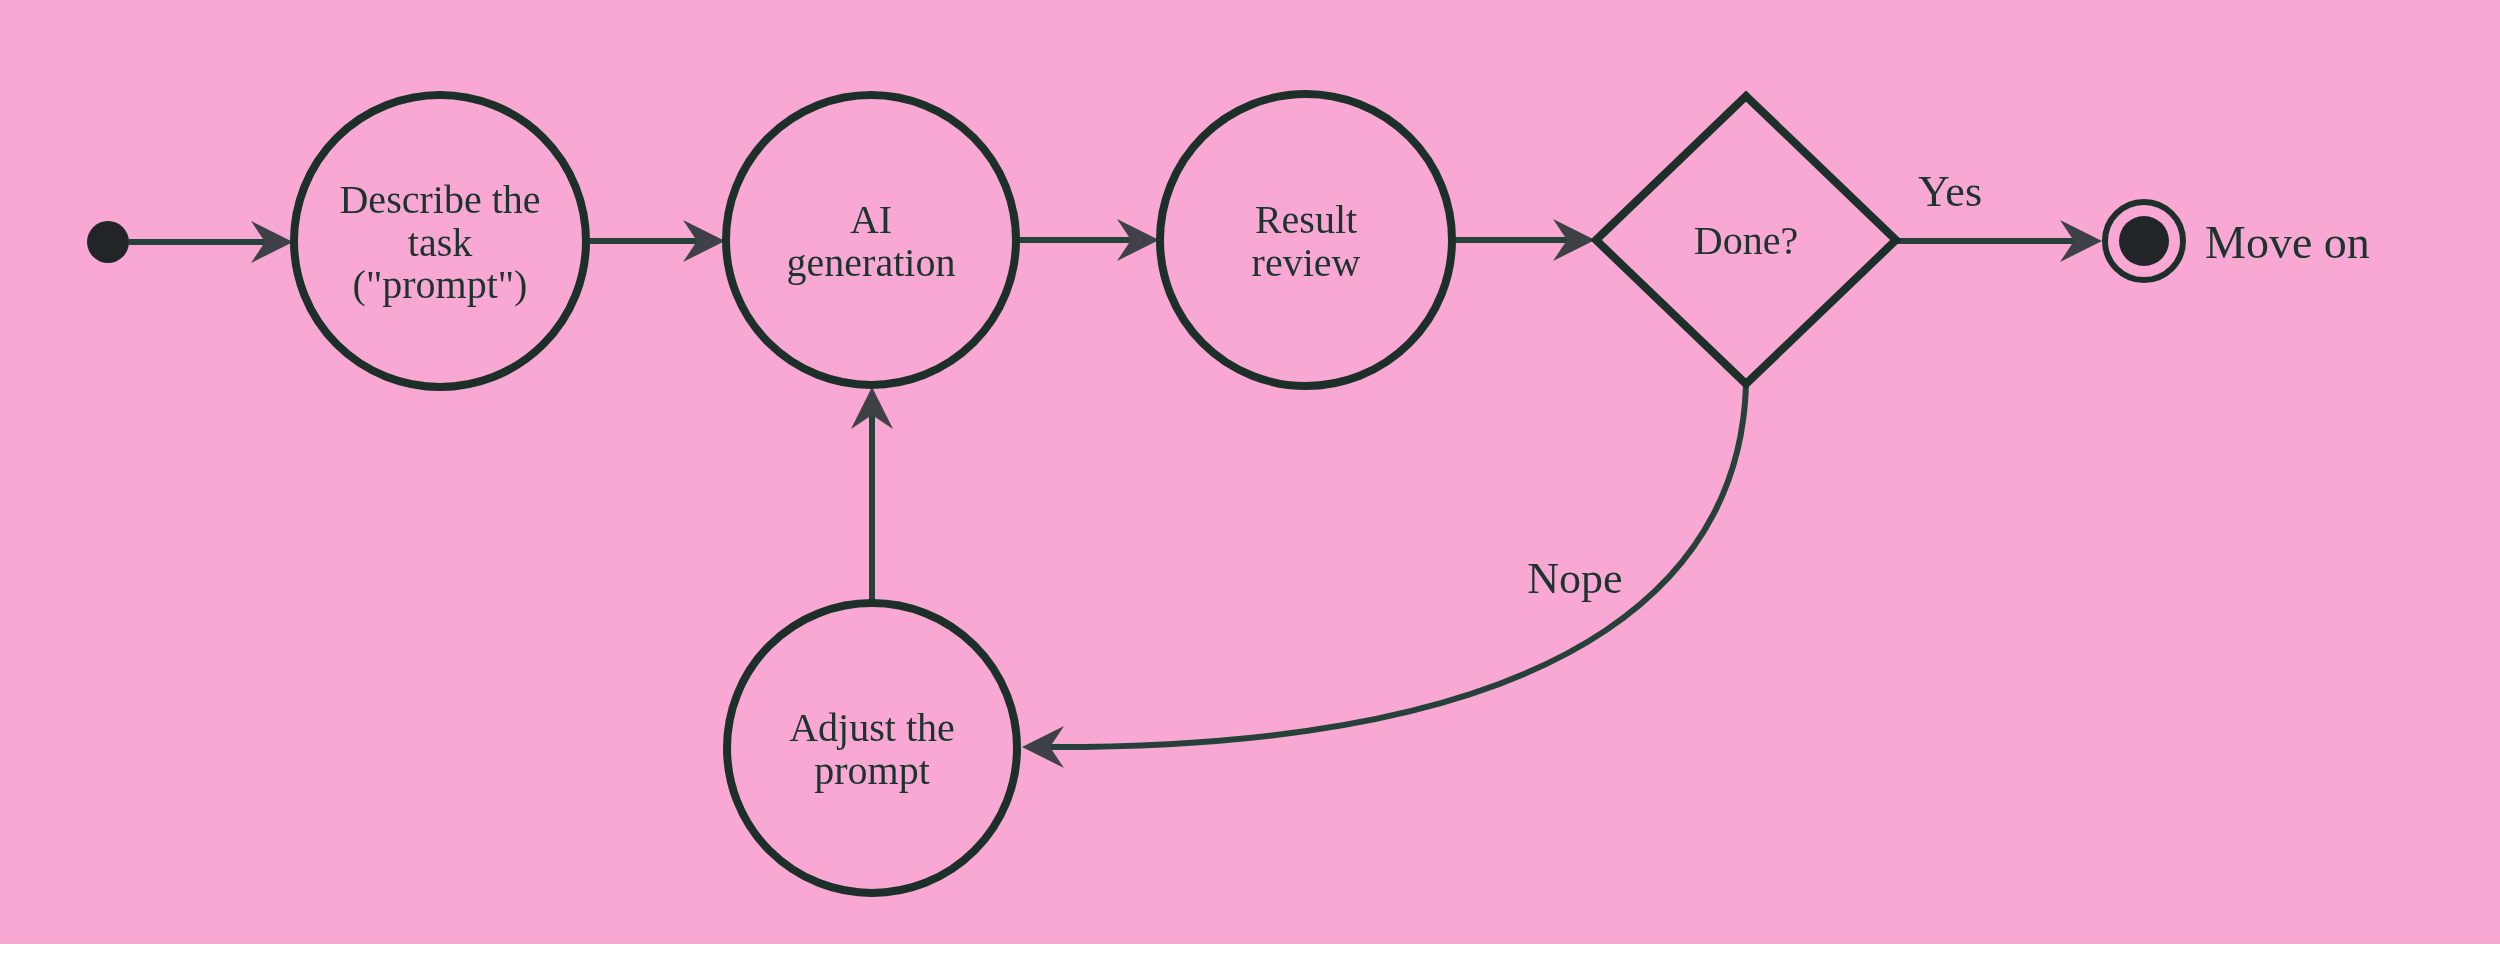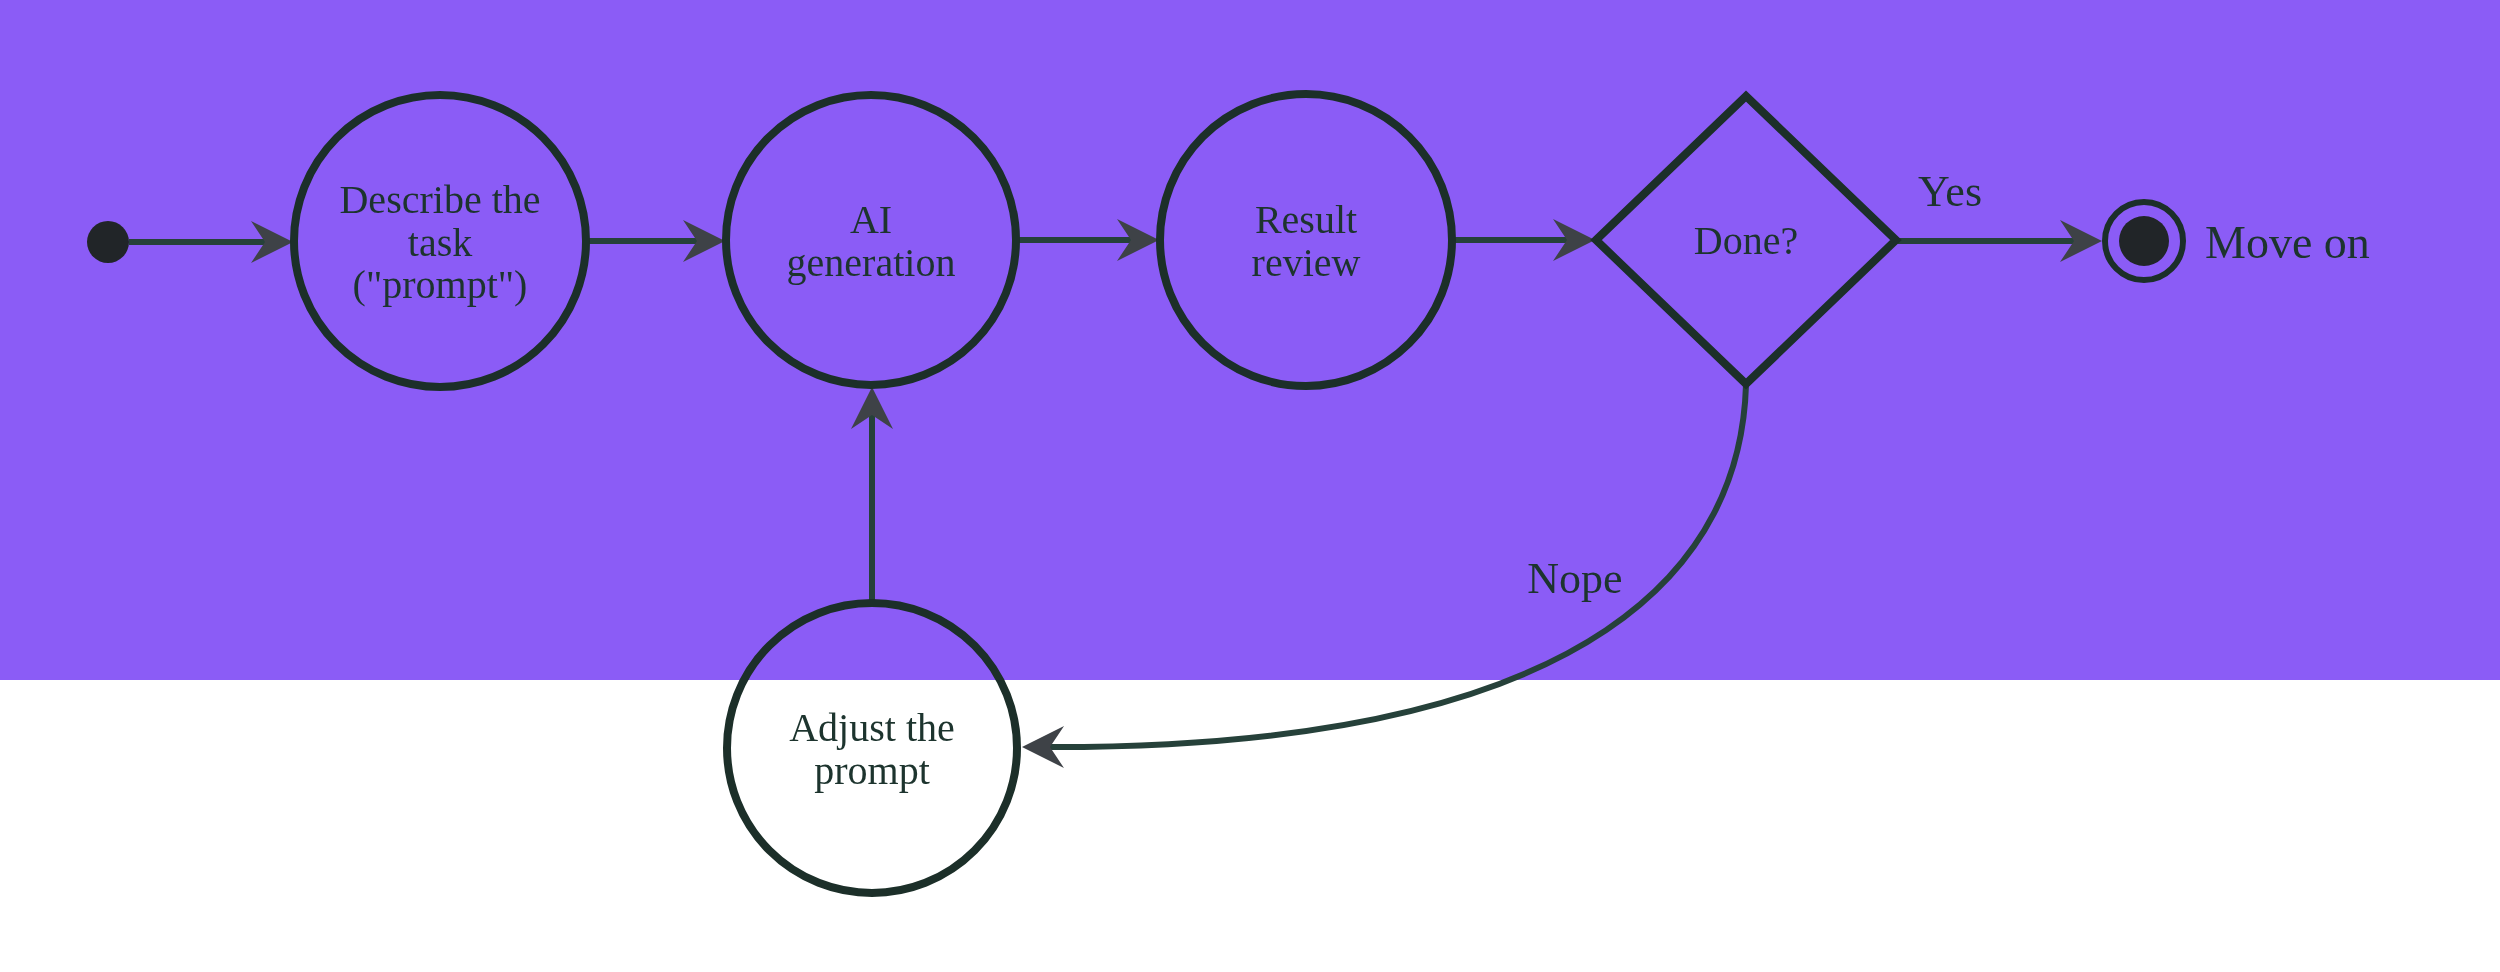--- a/index.html
+++ b/index.html
@@ -1,21 +1,21 @@
 <!DOCTYPE html>
 <html><head>
 <meta charset="utf-8">
 <style>
   html, body { margin: 0; padding: 0; }
   body { width: 2500px; height: 972px; overflow: hidden; }
   .canvas {
     position: relative;
     width: 2500px;
-    height: 680px;
-    background: #8b5cf6;
+    height: 944px;
+    background: #f9a8d4;
   }
   svg { display: block; }
   .node {
     fill: none;
     stroke: #1c2f29;
     stroke-width: 8;
   }
   .end-ring { stroke-width: 6; }
   .edge {
     fill: none;

